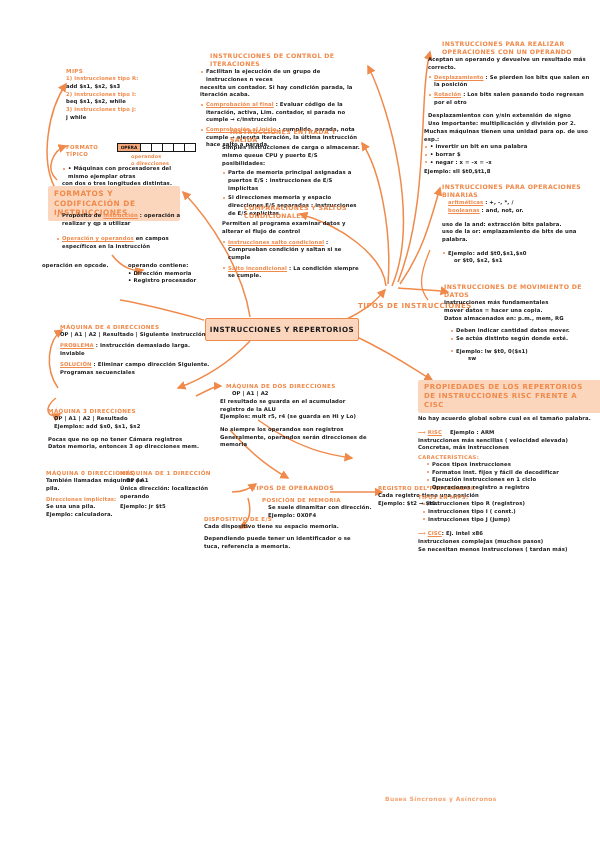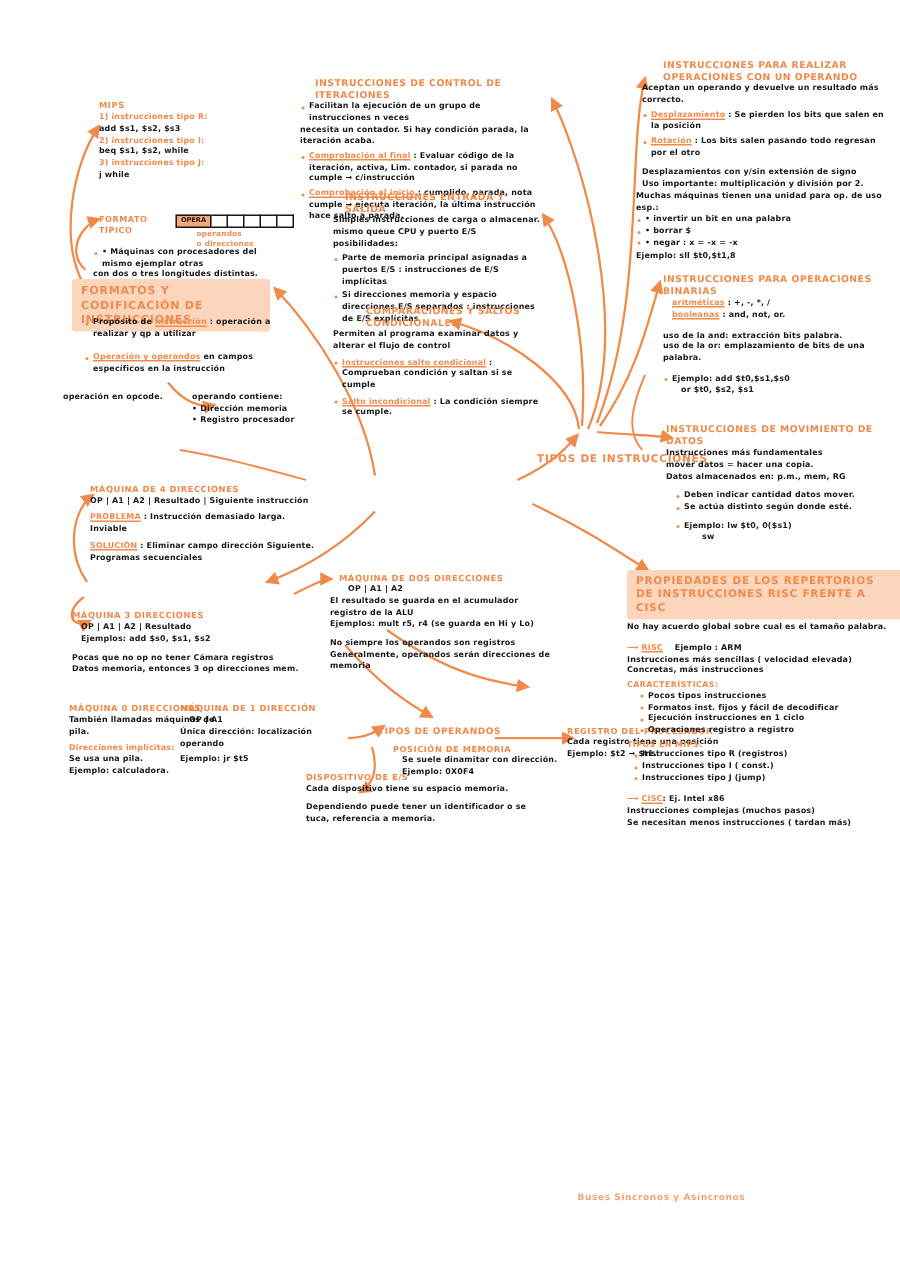--- a/index.html
+++ b/index.html
@@ -110,20 +110,21 @@
 
       <path d="M258,420 C300,450 330,455 352,458"></path>
     </g>
 
     <g fill="none" stroke="#F08A4B" stroke-width="1.3">
       <path d="M120,300 C150,305 175,312 204,320"></path>
       <path d="M430,250 C418,278 420,290 428,300"></path>
     </g>
   </svg>
 
+  <div id="centernode">INSTRUCCIONES Y REPERTORIOS</div>
 
   <div class="blk" style="left:66px;top:68px;width:110px;">
     <div class="hd" style="font-size:5.6px;">MIPS</div>
     <div class="t or">1) instrucciones tipo R:</div>
     <div class="t">add  $s1, $s2, $s3</div>
     <div class="t or">2) instrucciones tipo I:</div>
     <div class="t">beq  $s1, $s2, while</div>
     <div class="t or">3) instrucciones tipo J:</div>
     <div class="t">j   while</div>
   </div>

